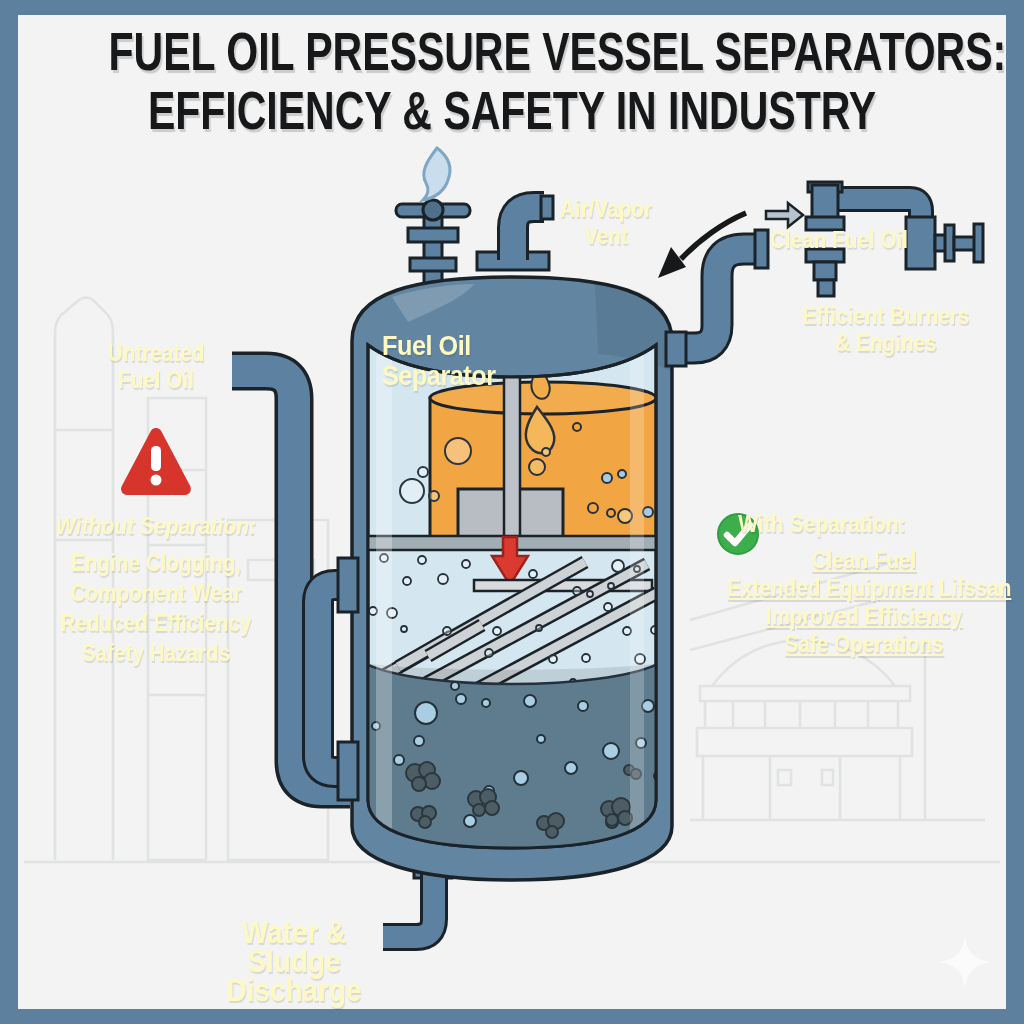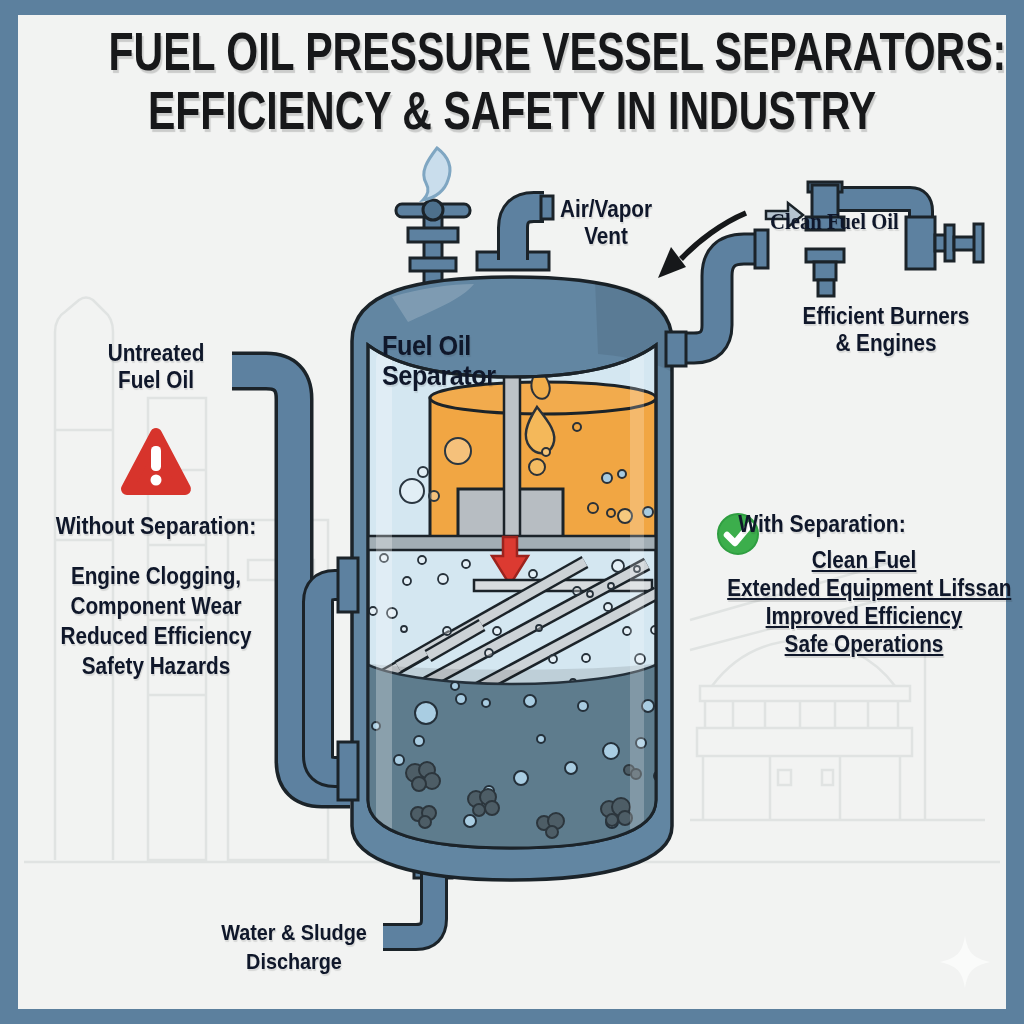--- a/index.html
+++ b/index.html
@@ -6,21 +6,21 @@
   body{
     width:1024px;height:1024px;position:relative;overflow:hidden;
     background:#5c809e;
     font-family:"Liberation Sans", sans-serif;
   }
   .canvas{
     position:absolute;left:18px;top:15px;width:988px;height:994px;
     background:#f2f3f2;z-index:0;
   }
   svg.art{position:absolute;left:0;top:0;z-index:1;}
-  .txt{position:absolute;z-index:2;color:#0f172a;font-weight:bold;}
+  .txt{position:absolute;z-index:2;color:#fef9c3;font-weight:bold;}
   .ctr{text-align:center;}
   .cond{transform:scaleX(0.9);transform-origin:50% 0;}
   .condL{transform:scaleX(0.9);transform-origin:0 0;}
   .shadow{text-shadow:1px 2px 1px rgba(40,40,40,0.13);}
   .title{
     left:20px;top:22px;width:984px;text-align:center;
     font-size:50px;line-height:56px;color:#17181a;letter-spacing:0;
     transform:scale(0.82,1.06);transform-origin:50% 0;white-space:nowrap;
     text-shadow:2px 3px 1px rgba(30,30,30,0.18);
   }
@@ -310,50 +310,50 @@
 <div class="txt sep-label shadow" style="left:382px;top:331px;">
   <div class="condL">Fuel Oil</div>
   <div class="condL">Separator</div>
 </div>
 
 <div class="txt lbl ctr shadow" style="left:536px;top:196px;width:140px;">
   <div class="cond">Air/Vapor</div>
   <div class="cond">Vent</div>
 </div>
 
-<div class="txt lbl shadow" style="left:770px;top:208px;font-family:Liberation Serif, serif;">
+<div class="txt lbl shadow" style="left:770px;top:227px;">
   <div class="condL">Clean Fuel Oil</div>
 </div>
 
 <div class="txt lbl ctr shadow" style="left:786px;top:303px;width:200px;">
   <div class="cond">Efficient Burners</div>
   <div class="cond">&amp; Engines</div>
 </div>
 
 <div class="txt lbl ctr shadow" style="left:86px;top:340px;width:140px;">
   <div class="cond">Untreated</div>
   <div class="cond">Fuel Oil</div>
 </div>
 
-<div class="txt ctr" style="left:40px;top:512px;width:232px;">
+<div class="txt ctr" style="left:40px;top:512px;width:232px;font-style:italic;">
   <div class="head shadow">Without Separation:</div>
 </div>
-<div class="txt lbl ctr list shadow" style="left:26px;top:548px;width:260px;line-height:30px;margin-top:13px;">
+<div class="txt lbl ctr list shadow" style="left:26px;top:548px;width:260px;line-height:30px;">
   <div class="cond">Engine Clogging,</div>
   <div class="cond">Component Wear</div>
   <div class="cond">Reduced Efficiency</div>
   <div class="cond">Safety Hazards</div>
 </div>
 
 <div class="txt ctr" style="left:720px;top:510px;width:204px;">
   <div class="head shadow">With Separation:</div>
 </div>
 <div class="txt lbl ctr list shadow" style="left:712px;top:546px;width:304px;line-height:28px;text-decoration:underline;">
   <div class="cond">Clean Fuel</div>
   <div class="cond">Extended Equipment Lifssan</div>
   <div class="cond">Improved Efficiency</div>
   <div class="cond">Safe Operations</div>
 </div>
 
-<div class="txt ctr shadow" style="left:192px;top:918px;width:204px;font-size:22px;line-height:29px;">
+<div class="txt ctr shadow" style="left:192px;top:918px;width:204px;font-size:31px;line-height:29px;">
   <div class="cond">Water &amp; Sludge</div>
   <div class="cond">Discharge</div>
 </div>
 
 </body></html>

